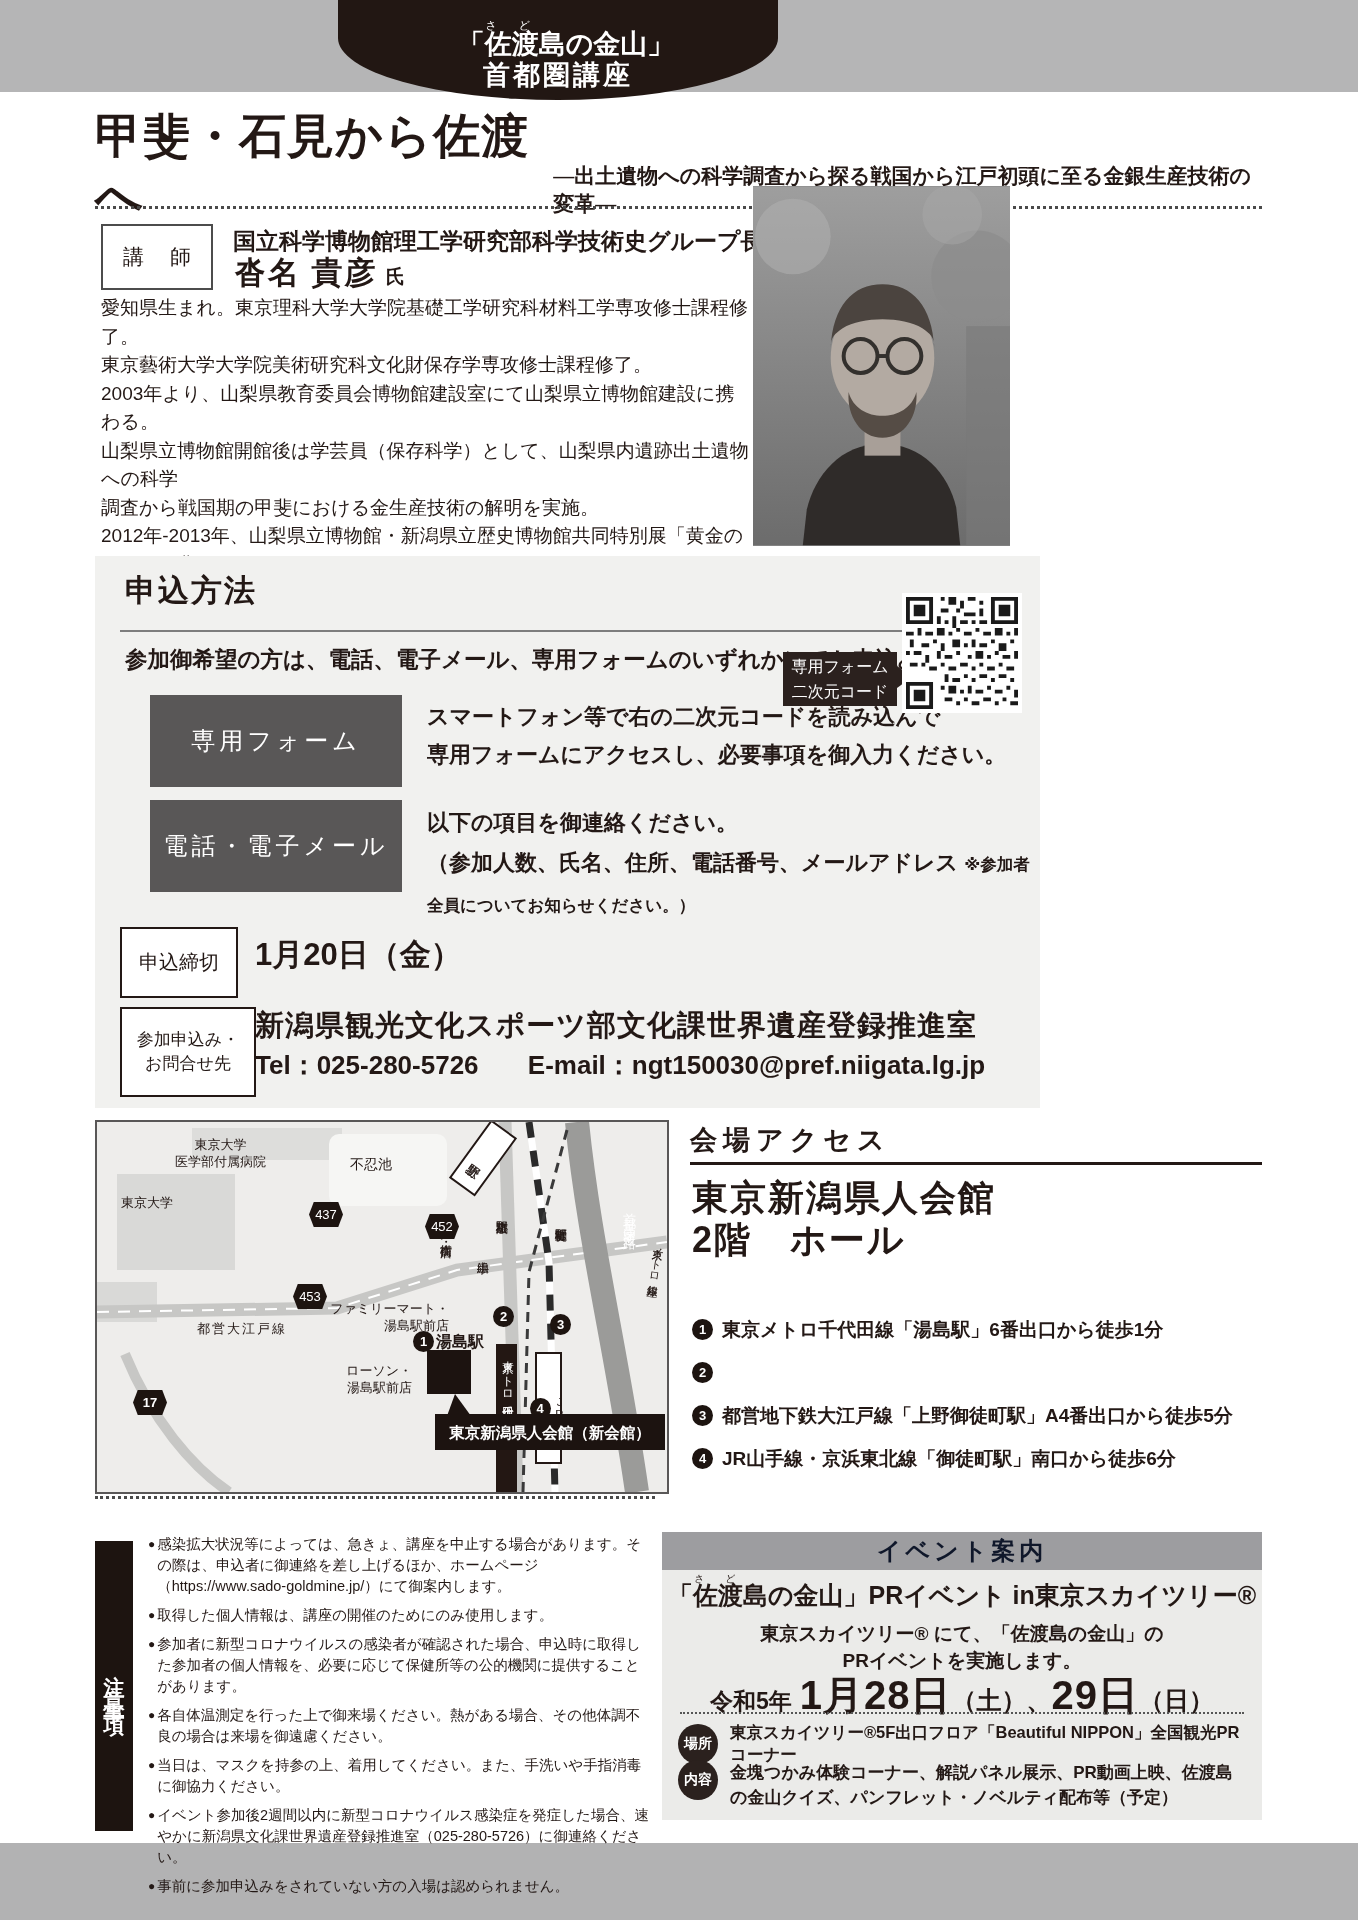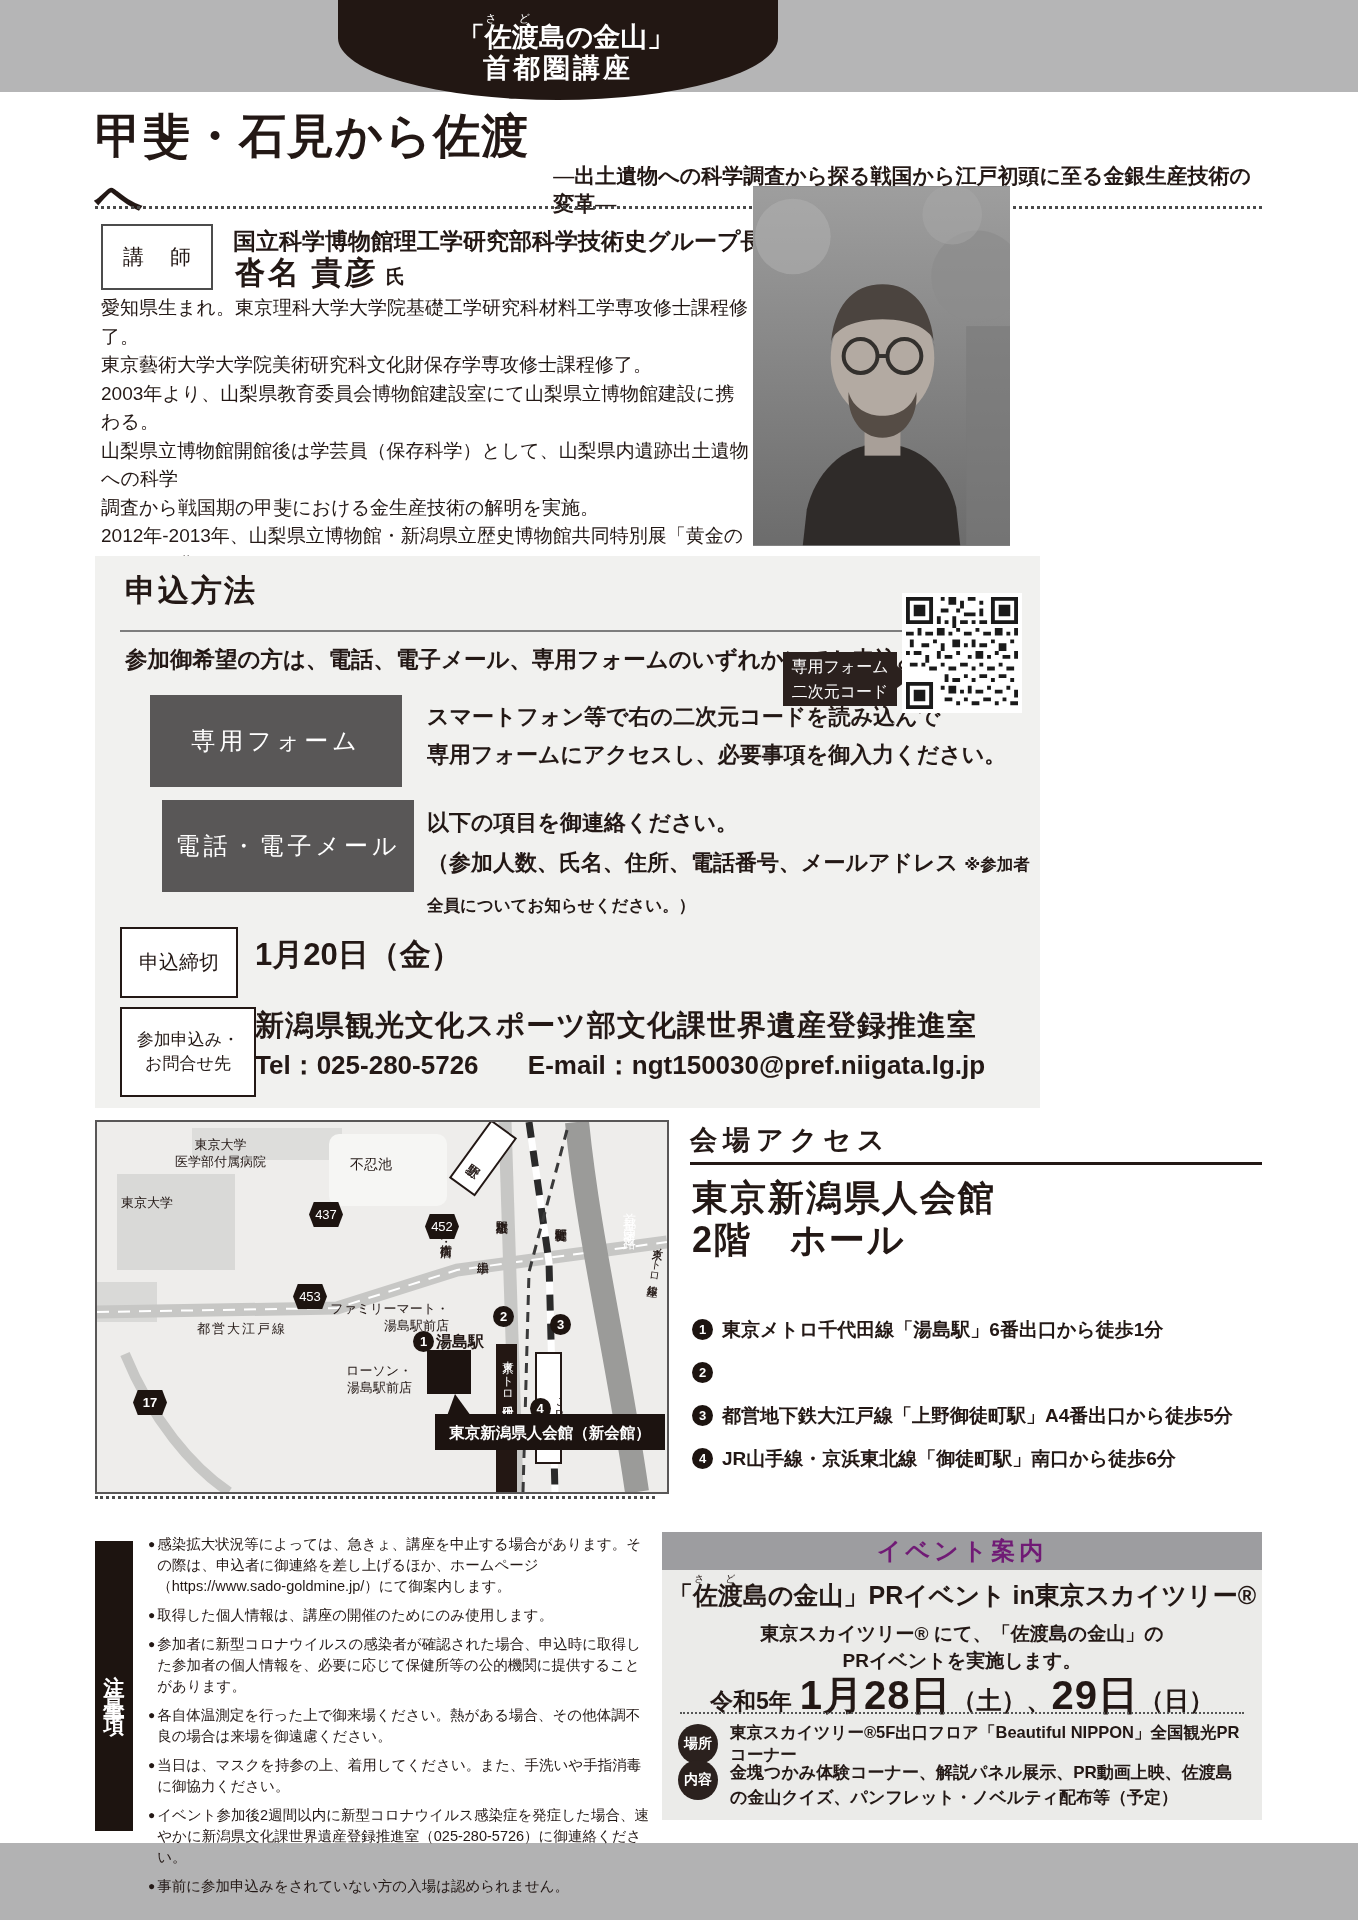--- a/index.html
+++ b/index.html
@@ -5,21 +5,21 @@
   html,body{margin:0;padding:0;background:#ffffff;}
   body{font-family:"Liberation Sans","DejaVu Sans",sans-serif;color:#231815;}
   .page{position:relative;width:1358px;height:1920px;background:#ffffff;overflow:hidden;}
   .abs{position:absolute;}
   
   .band-top{top:0;left:0;width:1358px;height:92px;background:#b5b5b6;}
   .band-bottom{bottom:0;left:0;width:1358px;height:77px;background:#b2b2b3;}
   
   .badge{left:338px;top:0;width:440px;height:100px;background:#221713;color:#fff;text-align:center;
          border-radius:0 0 220px 220px / 0 0 62px 62px;padding-top:4px;box-sizing:border-box;z-index:5;}
-  .badge-l1{font-size:27px;font-weight:bold;line-height:30px;margin-top:9px;padding-left:16px;}
+  .badge-l1{font-size:27px;font-weight:bold;line-height:30px;margin-top:16px;padding-left:16px;}
   .badge-l1 ruby rt{font-size:11px;letter-spacing:8px;font-weight:normal;}
   .badge-l2{font-size:27px;font-weight:bold;letter-spacing:3px;line-height:32px;}
   
   .title{left:95px;top:106px;width:1170px;display:flex;align-items:flex-end;font-family:"Liberation Serif","DejaVu Serif",serif;}
   .title-main{font-size:47px;font-weight:bold;letter-spacing:1px;line-height:60px;}
   .title-sub{font-size:21px;font-weight:bold;margin-left:6px;margin-bottom:8px;}
   .dots1{left:95px;top:206px;width:1167px;border-top:3px dotted #4a4a4a;}
   
   .lect-box{left:101px;top:224px;width:112px;height:66px;border:2px solid #4c4c4c;display:flex;align-items:center;justify-content:center;
             font-size:21px;letter-spacing:10px;text-indent:10px;background:#fff;box-sizing:border-box;}
@@ -30,21 +30,21 @@
   
   .photo{left:753px;top:186px;width:257px;height:360px;background:#8d8d8d;}
   
   .apply{left:95px;top:556px;width:945px;height:552px;background:#f1f1ef;}
   .apply-h{left:30px;top:14px;font-size:31px;font-weight:900;letter-spacing:2px;}
   .apply-rule{left:25px;top:74px;width:893px;border-top:2px solid #7d7d7d;}
   .apply-intro{left:30px;top:88px;font-size:22.5px;font-weight:bold;}
   .dark-label{background:#595757;color:#fff;display:flex;align-items:center;justify-content:center;font-size:24px;letter-spacing:4px;}
   .row1-label{left:55px;top:139px;width:252px;height:92px;}
   .row1-text{left:332px;top:142px;font-size:22px;font-weight:bold;line-height:38px;}
-  .row2-label{left:55px;top:244px;width:252px;height:92px;margin-left:12px;}
+  .row2-label{left:55px;top:244px;width:252px;height:92px;}
   .row2-text{left:332px;top:247px;font-size:22px;font-weight:bold;line-height:40px;}
   .row2-note{font-size:16.5px;font-weight:bold;}
   .qr-label{left:688px;top:96px;width:114px;height:54px;background:#2b211e;color:#fff;font-size:16px;text-align:center;line-height:25px;padding-top:2px;box-sizing:border-box;}
   .qr-arrow{left:802px;top:110px;width:0;height:0;border-top:11px solid transparent;border-bottom:11px solid transparent;border-left:15px solid #2b211e;}
   .qr{left:807px;top:37px;width:120px;height:120px;background:#fff;padding:4px;box-sizing:border-box;}
   .white-box{background:#fff;border:2px solid #231815;display:flex;flex-direction:column;align-items:center;justify-content:center;box-sizing:border-box;}
   .deadline-box{left:25px;top:371px;width:118px;height:71px;font-size:20px;}
   .deadline-value{left:160px;top:378px;font-size:31px;font-weight:900;}
   .contact-box{left:25px;top:451px;width:136px;height:90px;font-size:17px;line-height:24px;}
   .contact-org{left:160px;top:450px;font-size:29px;font-weight:900;letter-spacing:1px;}
@@ -89,21 +89,21 @@
   .access{left:692px;top:1308px;font-size:19px;font-weight:600;}
   .access-item{display:flex;align-items:center;gap:9px;height:43px;}
   
   .dots2{left:95px;top:1496px;width:560px;border-top:3px dotted #4a4a4a;}
   .notes-label{left:95px;top:1541px;width:38px;height:290px;background:#1d1410;color:#fff;display:flex;align-items:center;justify-content:center;}
   .notes-label span{writing-mode:vertical-rl;text-orientation:upright;font-size:21px;font-weight:bold;letter-spacing:14px;}
   .notes{left:148px;top:1534px;width:505px;font-size:14.5px;line-height:21px;}
   .note-item{display:flex;margin-bottom:8px;}
   .note-bullet{flex:none;font-size:12px;margin-right:2px;line-height:21px;}
   .event{left:662px;top:1532px;width:600px;height:288px;background:#ebebe9;}
-  .event-h{left:0;top:0;width:600px;height:38px;background:#9d9da0;color:#701a75;font-size:24px;font-weight:900;letter-spacing:4px;
+  .event-h{left:0;top:0;width:600px;height:38px;background:#9d9da0;color:#0f172a;font-size:24px;font-weight:900;letter-spacing:4px;
            display:flex;align-items:center;justify-content:center;}
   .event-title{left:0;top:42px;width:600px;text-align:center;font-size:25px;font-weight:900;}
   .event-title ruby rt{font-size:10px;letter-spacing:6px;font-weight:normal;}
   .event-desc{left:0;top:88px;width:600px;text-align:center;font-size:19px;font-weight:600;line-height:27px;}
   .event-date{left:0;top:136px;width:600px;text-align:center;}
   .event-date .era{font-size:23px;font-weight:bold;margin-right:8px;margin-top:41px;}
   .event-date .big{font-size:40px;font-weight:900;letter-spacing:1px;}
   .event-date .small{font-size:25px;font-weight:bold;}
   .event-dots{left:18px;top:180px;width:564px;border-top:2px dotted #555;}
   .ev-row{position:absolute;left:16px;display:flex;align-items:center;gap:12px;width:572px;}

